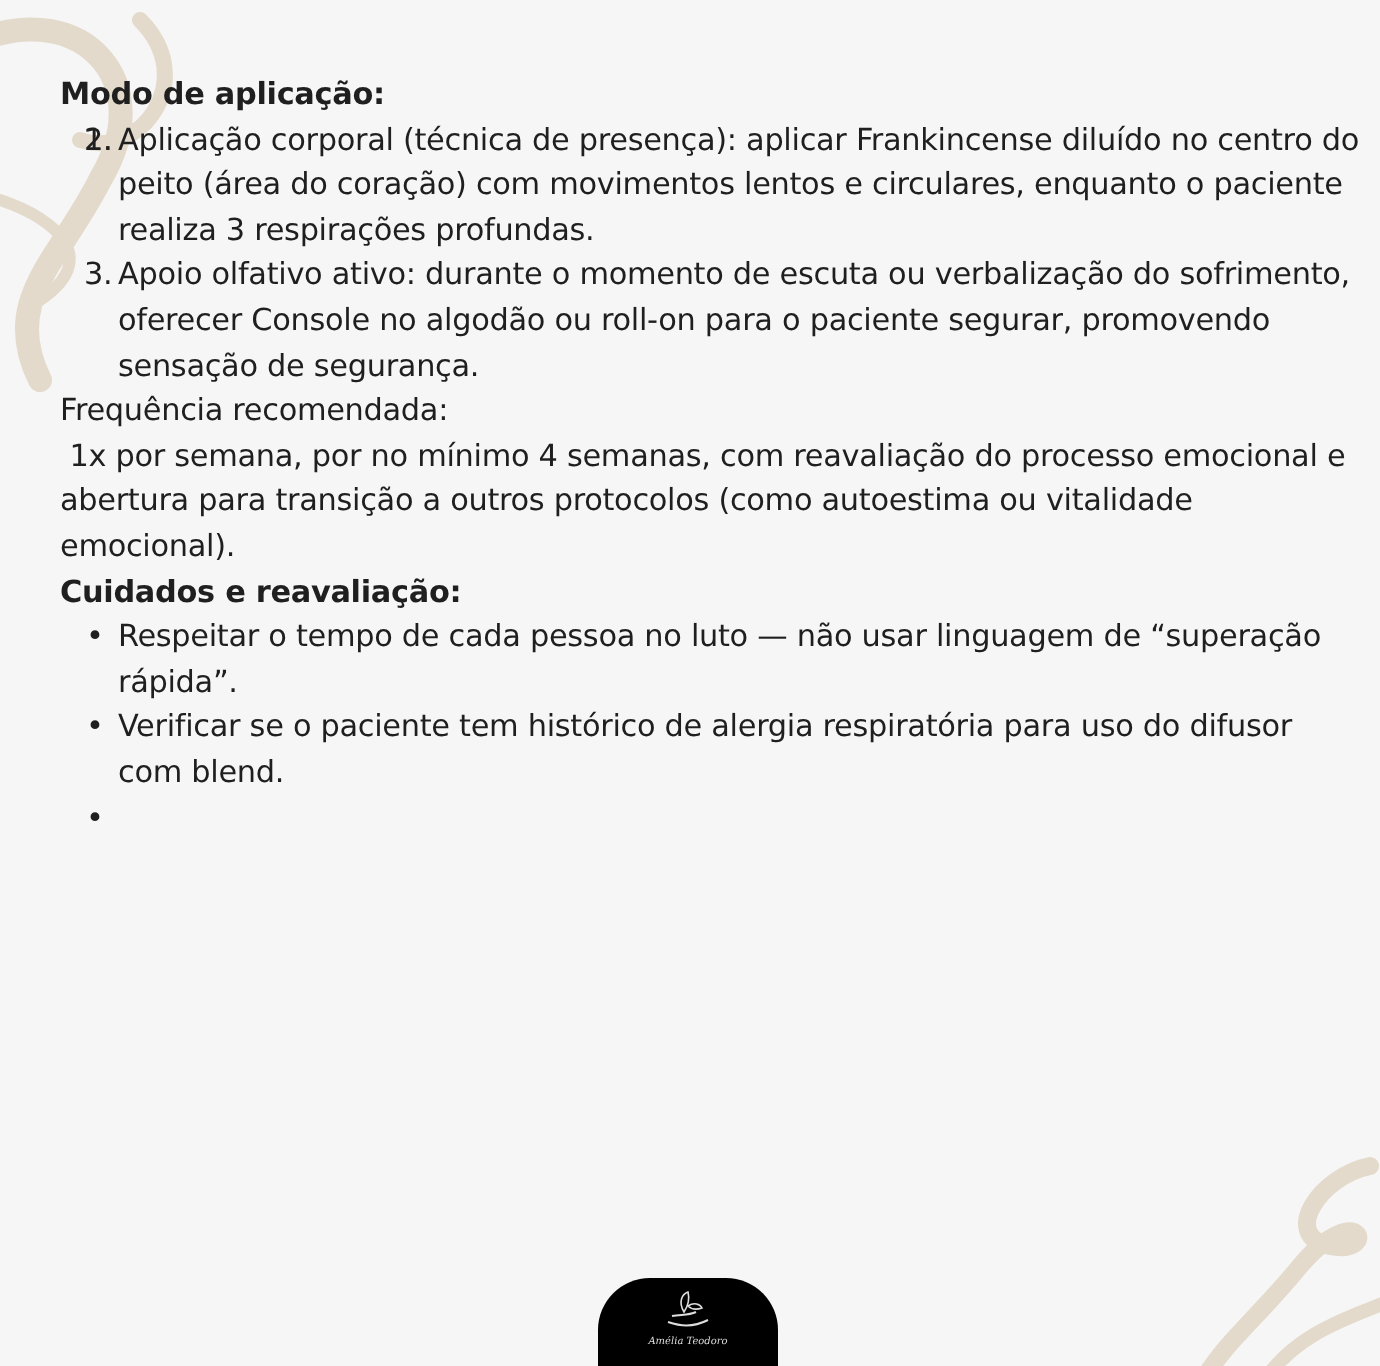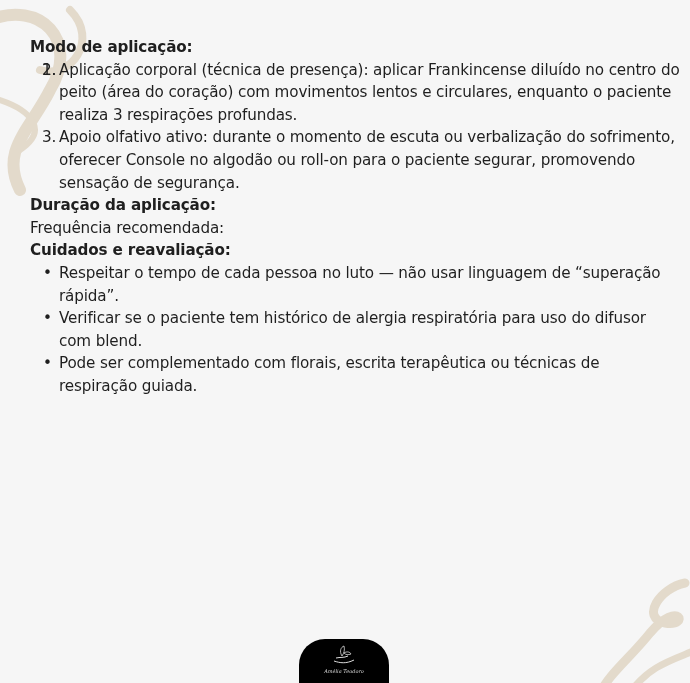--- a/index.html
+++ b/index.html
@@ -47,27 +47,27 @@
   <path d="M40 130 C60 100, 90 95, 110 85" stroke="#e3dacb" stroke-width="7" fill="none" stroke-linecap="round"></path>
 </svg>
 
 <div class="content">
   <div class="heading">Modo de aplicação:</div>
   <ol>
     <li><span class="num">1.</span></li>
     <li><span class="num">2.</span><span>Aplicação corporal (técnica de presença): aplicar Frankincense diluído no centro do peito (área do coração) com movimentos lentos e circulares, enquanto o paciente realiza 3 respirações profundas.</span></li>
     <li><span class="num">3.</span><span>Apoio olfativo ativo: durante o momento de escuta ou verbalização do sofrimento, oferecer Console no algodão ou roll-on para o paciente segurar, promovendo sensação de segurança.</span></li>
   </ol>
-  <div class="heading">Duração da aplicação:</div>
   <div>Frequência recomendada:</div>
+  <div class="para"> 1x por semana, por no mínimo 4 semanas, com reavaliação do processo emocional e abertura para transição a outros protocolos (como autoestima ou vitalidade emocional).</div>
   <div class="heading">Cuidados e reavaliação:</div>
   <ul>
     <li><span class="bullet">•</span><span>Respeitar o tempo de cada pessoa no luto — não usar linguagem de “superação rápida”.</span></li>
     <li><span class="bullet">•</span><span>Verificar se o paciente tem histórico de alergia respiratória para uso do difusor com blend.</span></li>
-    <li><span class="bullet">•</span><span>Pode ser complementado com florais, escrita terapêutica ou técnicas de respiração guiada.</span></li>
+    <li><span class="bullet">•</span></li>
   </ul>
 </div>
 
 <div class="logo">
   <svg width="28" height="22" viewBox="0 0 28 22">
     <path d="M4 16 C10 18, 16 19, 24 15" stroke="#ddd" stroke-width="1" fill="none"></path>
     <path d="M6 13 C10 12, 14 13, 18 11" stroke="#ddd" stroke-width="1" fill="none"></path>
     <path d="M12 11 C9 6, 11 2, 14 1 C15 5, 14 8, 12 11 Z" stroke="#ddd" stroke-width="0.8" fill="none"></path>
     <path d="M14 8 C17 6, 20 7, 21 9 C18 10, 16 10, 14 8 Z" stroke="#ddd" stroke-width="0.8" fill="none"></path>
   </svg>

